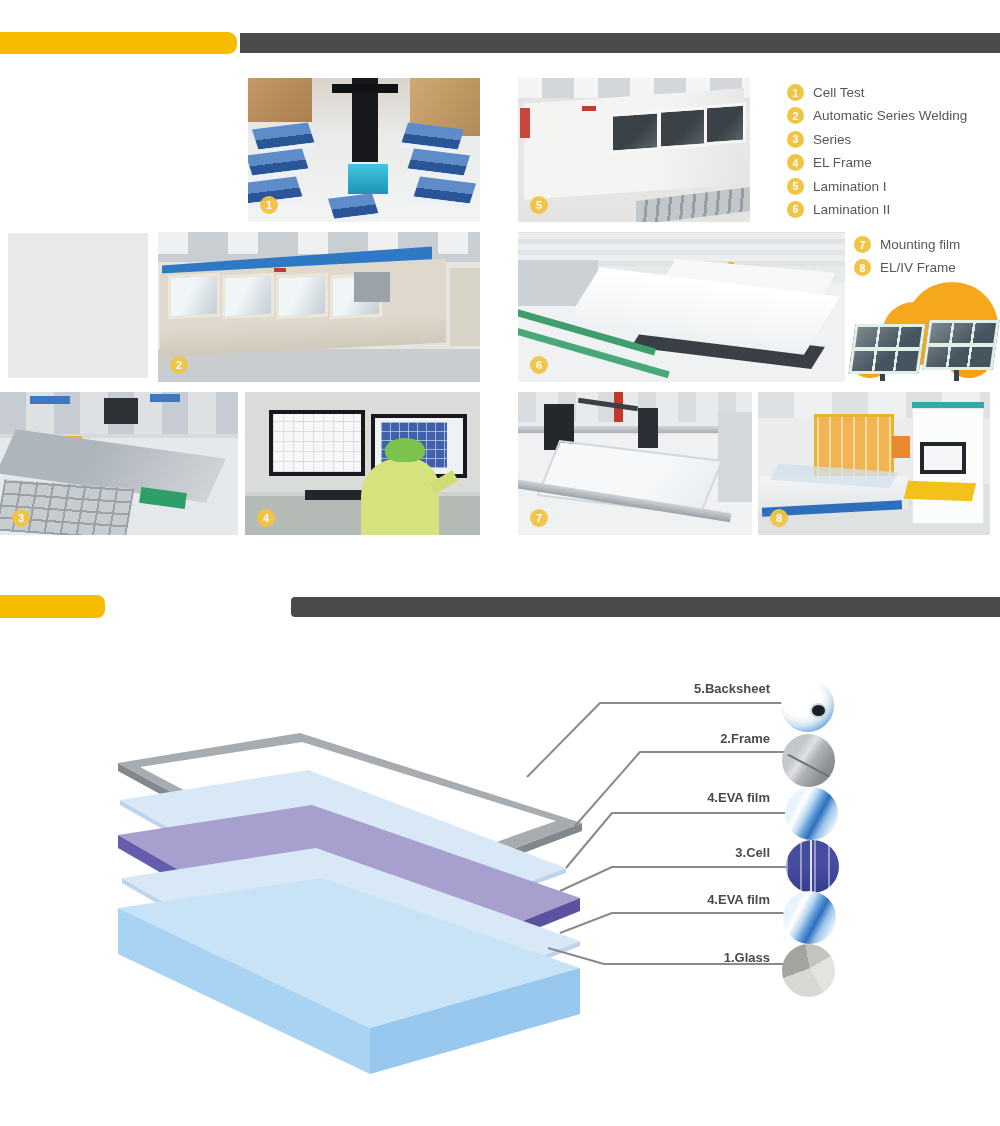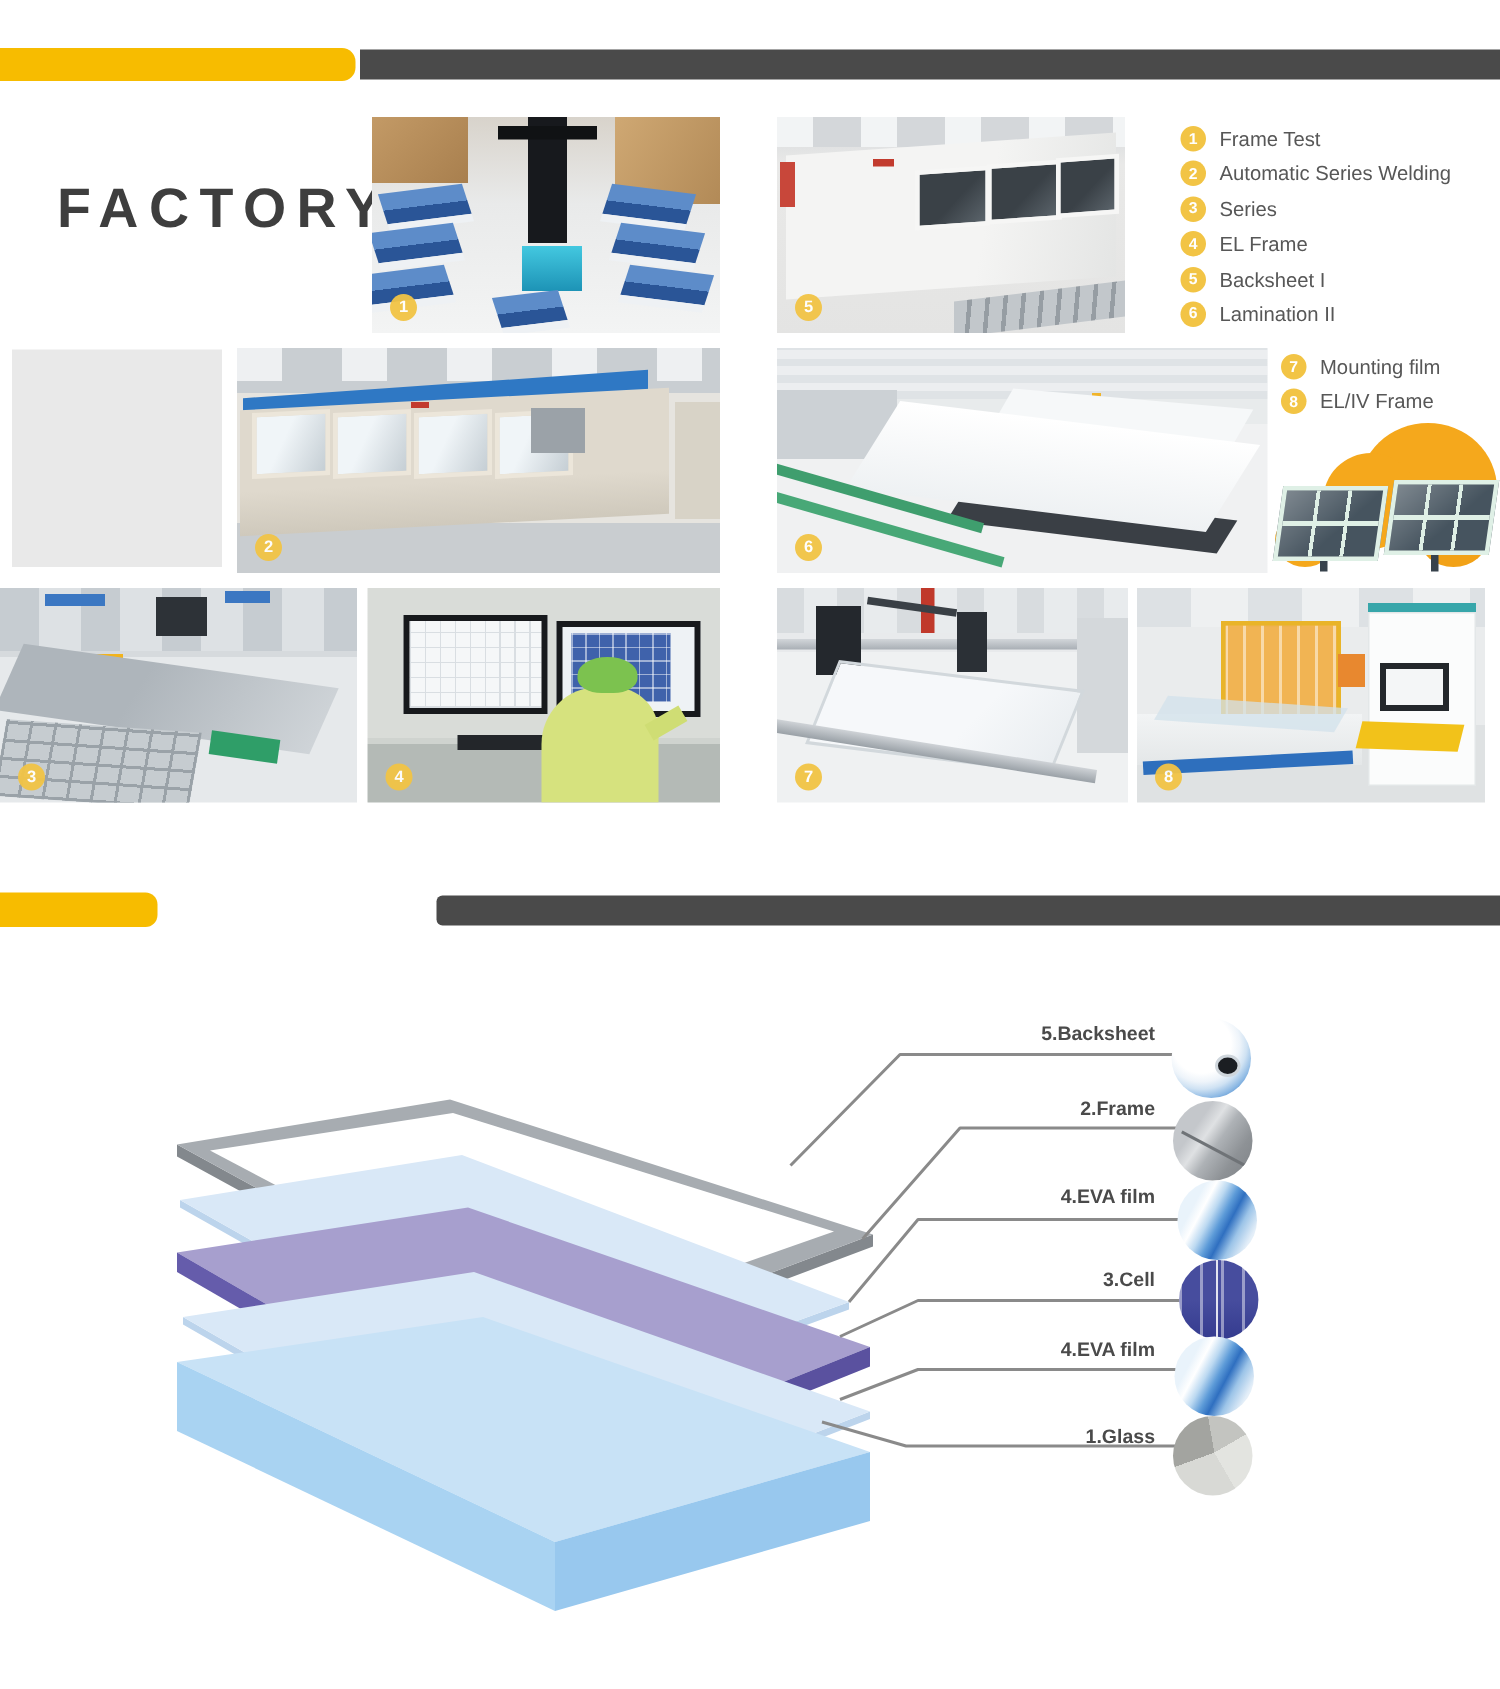--- a/index.html
+++ b/index.html
@@ -97,21 +97,20 @@
     linear-gradient(180deg,#474d9e 0 50%,#343b8f 100%);}
   .c-glass{background:conic-gradient(from 150deg at 52% 46%,#d8d9d5 0 100deg,#a3a4a0 100deg 200deg,#c3c4c0 200deg 270deg,#e3e4e0 270deg 360deg);}
 </style>
 </head>
 <body>
 
 <div id="page">
 
   <div class="bar-yellow-top"></div>
   <div class="bar-dark-top"></div>
-  <div class="factory-title">FACTORY</div>
 
   <div class="photo ph-cell">
     <div class="shp" style="left:0;top:0;width:64px;height:44px;background:linear-gradient(135deg,#c39a66,#a87f4e);"></div>
     <div class="shp" style="right:0;top:0;width:70px;height:58px;background:linear-gradient(120deg,#cfa873,#b28a57);"></div>
     <div class="shp" style="left:104px;top:0;width:26px;height:84px;background:#17191d;"></div>
     <div class="shp" style="left:84px;top:6px;width:66px;height:9px;background:#101214;"></div>
     <div class="shp" style="left:100px;top:86px;width:40px;height:30px;background:linear-gradient(180deg,#43c8e0,#1d93b6);"></div>
     <div class="tray l" style="left:8px;top:48px;"></div>
     <div class="tray l" style="left:2px;top:74px;"></div>
     <div class="tray l" style="left:-4px;top:102px;"></div>
@@ -130,37 +129,37 @@
     <div class="lamwin" style="left:140px;top:30px;"></div>
     <div class="lamwin" style="left:186px;top:26px;width:36px;"></div>
     <div class="shp" style="left:64px;top:28px;width:14px;height:5px;background:#c23b2e;"></div>
     <div class="shp" style="left:118px;top:116px;width:114px;height:24px;background:repeating-linear-gradient(95deg,#c2c7cb 0 9px,#969da3 9px 12px);transform:skewY(-7deg);"></div>
     <div class="badge">5</div>
   </div>
 
   <div class="plist plist-a">
     <div class="pitem">
       <span class="pnum">1</span>
-      <span class="plabel">Frame  Test</span>
+      <span class="plabel">Cell  Test</span>
     </div>
     <div class="pitem">
       <span class="pnum">2</span>
       <span class="plabel">Automatic Series Welding</span>
     </div>
     <div class="pitem">
       <span class="pnum">3</span>
       <span class="plabel">Series</span>
     </div>
     <div class="pitem">
       <span class="pnum">4</span>
       <span class="plabel">EL Frame</span>
     </div>
     <div class="pitem">
       <span class="pnum">5</span>
-      <span class="plabel">Backsheet I</span>
+      <span class="plabel">Lamination I</span>
     </div>
     <div class="pitem">
       <span class="pnum">6</span>
       <span class="plabel">Lamination II</span>
     </div>
   </div>
 
   <div class="placeholder"></div>
 
   <div class="photo ph-weld">

